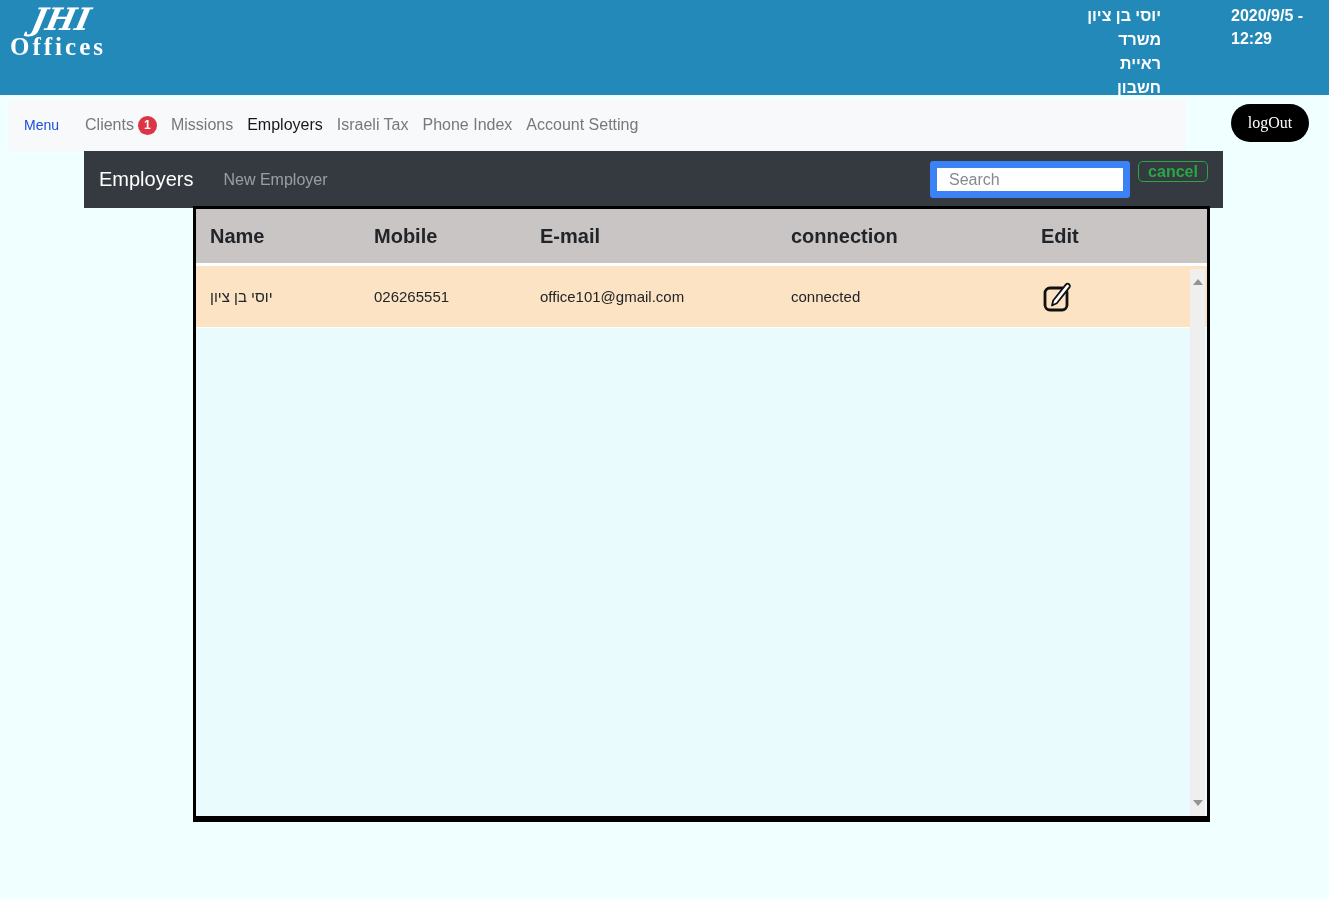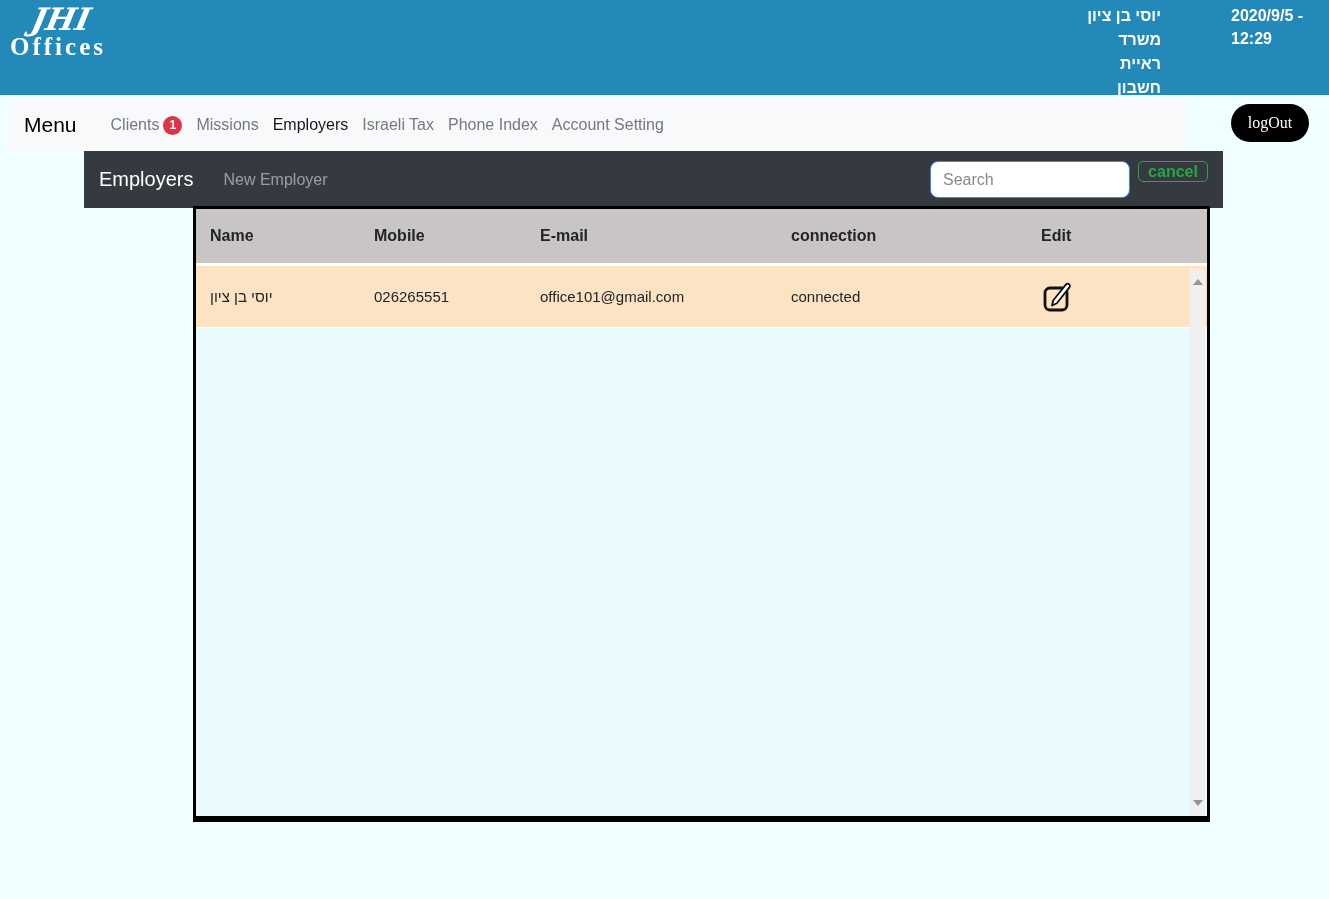--- a/index.html
+++ b/index.html
@@ -36,21 +36,21 @@
     position: absolute; left: 1231px; top: 4px;
     color: #ffffff; font-weight: bold; font-size: 16px; line-height: 23px;
   }
 
   
   .menu-bar {
     position: absolute; left: 8px; top: 99px; width: 1178px; height: 52px;
     background: #f8f9fa; display: flex; align-items: center;
   }
   .menu-brand {
-    font-size: 21px; color: #000000; margin-left: 16px; margin-right: 20px;
+    font-size: 14px; color: #1d4ed8; margin-left: 16px; margin-right: 12px;
     cursor: pointer;
   }
   .menu-item {
     font-size: 16px; color: #75787c; margin-left: 14px; cursor: pointer;
     display: inline-flex; align-items: center; white-space: nowrap;
   }
   .menu-item.active { color: #16181b; }
   .menu-badge {
     display: inline-flex; align-items: center; justify-content: center;
     width: 19px; height: 19px; margin-left: 4px;
@@ -65,21 +65,21 @@
 
   
   .subnav {
     position: absolute; left: 84px; top: 151px; width: 1139px; height: 57px;
     background: #343a40; display: flex; align-items: center;
   }
   .subnav-brand { color: #ffffff; font-size: 20px; margin-left: 15px; cursor: pointer; }
   .subnav-link { color: rgba(255,255,255,0.5); font-size: 16px; margin-left: 30px; cursor: pointer; }
   .subnav-search {
     position: absolute; left: 846px; top: 10px; width: 200px; height: 37px;
-    border: 1px solid #3b82f6; border-radius: 8px; padding: 0 12px;
+    border: 7px solid #3b82f6; border-radius: 3px; padding: 0 12px;
     font-size: 16px; font-family: "Liberation Sans", sans-serif; color: #495057;
     outline: none;
   }
   .subnav-search::placeholder { color: #848a90; }
   .cancel-btn {
     position: absolute; left: 1054px; top: 10px; width: 70px; height: 21px;
     background: transparent; color: #28a745; border: 1px solid #28a745;
     border-radius: 5px; font-size: 16px; font-family: "Liberation Sans", sans-serif;
     cursor: pointer;
     font-weight: bold;
@@ -92,21 +92,21 @@
     background: #e9fbfc; overflow: hidden;
   }
   .grid-cols {
     display: grid;
     grid-template-columns: 164px 166px 251px 250px 1fr;
     align-items: center;
     padding-left: 14px;
   }
   .thead {
     height: 57px; background: #c9c5c5; border-bottom: 3px solid #ffffff;
-    font-weight: bold; font-size: 16px; color: #212529;
+    font-weight: bold; font-size: 20px; color: #212529;
   }
   .trow { height: 62px; border-bottom: 1px solid #ffffff; font-size: 15px; color: #212529; }
   .trow-normal { background: #e4f7f8; }
   .trow-highlight { background: #fce3c3; }
   .cell-name { direction: rtl; text-align: left; }
   .edit-btn {
     background: none; border: none; cursor: pointer; padding: 0;
     width: 32px; height: 34px; display: inline-flex;
   }
 

